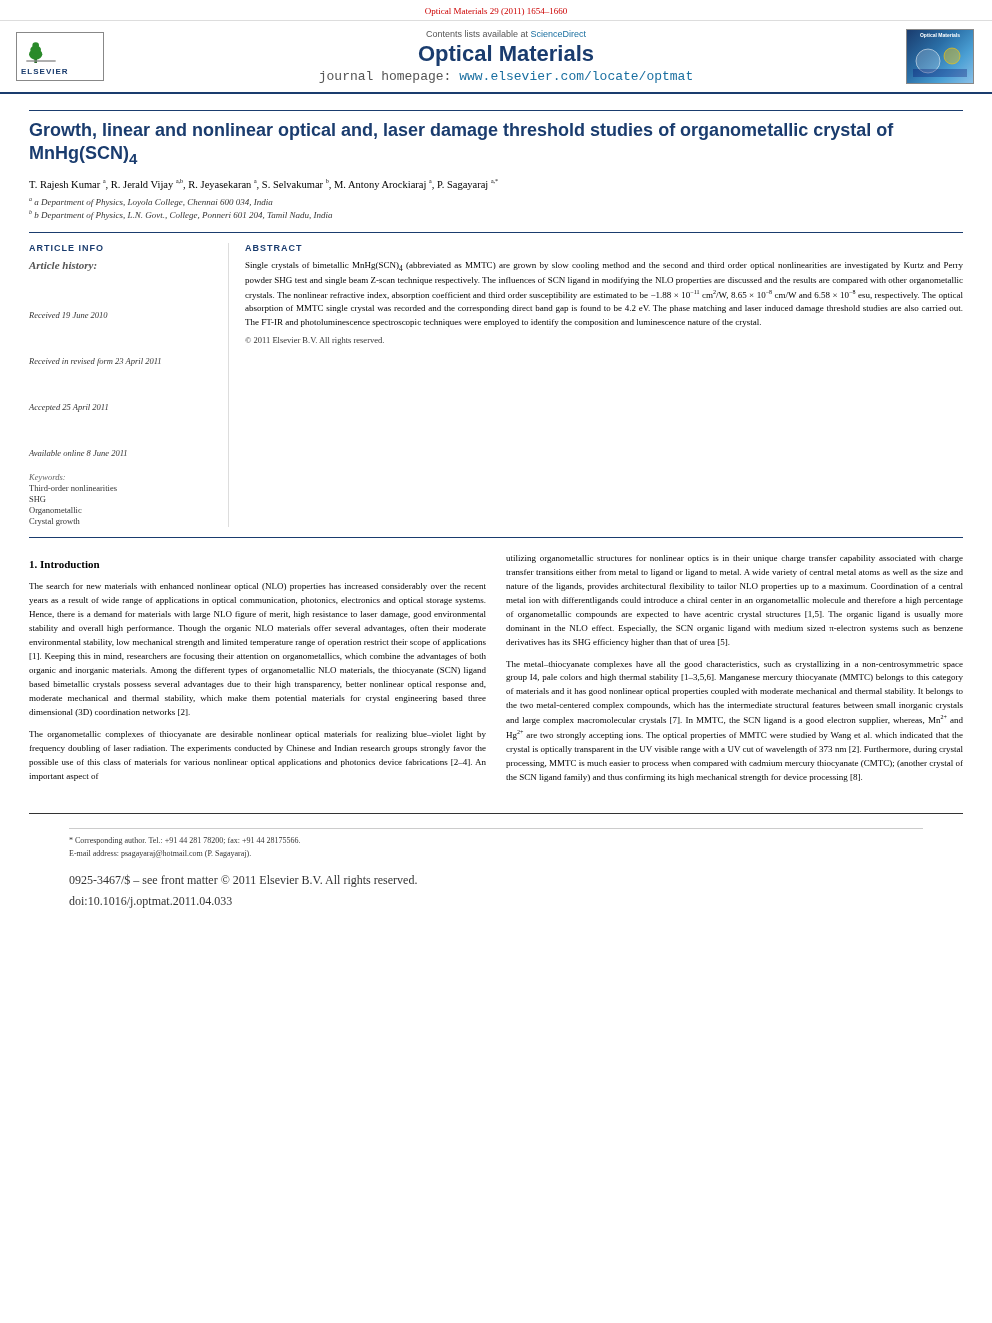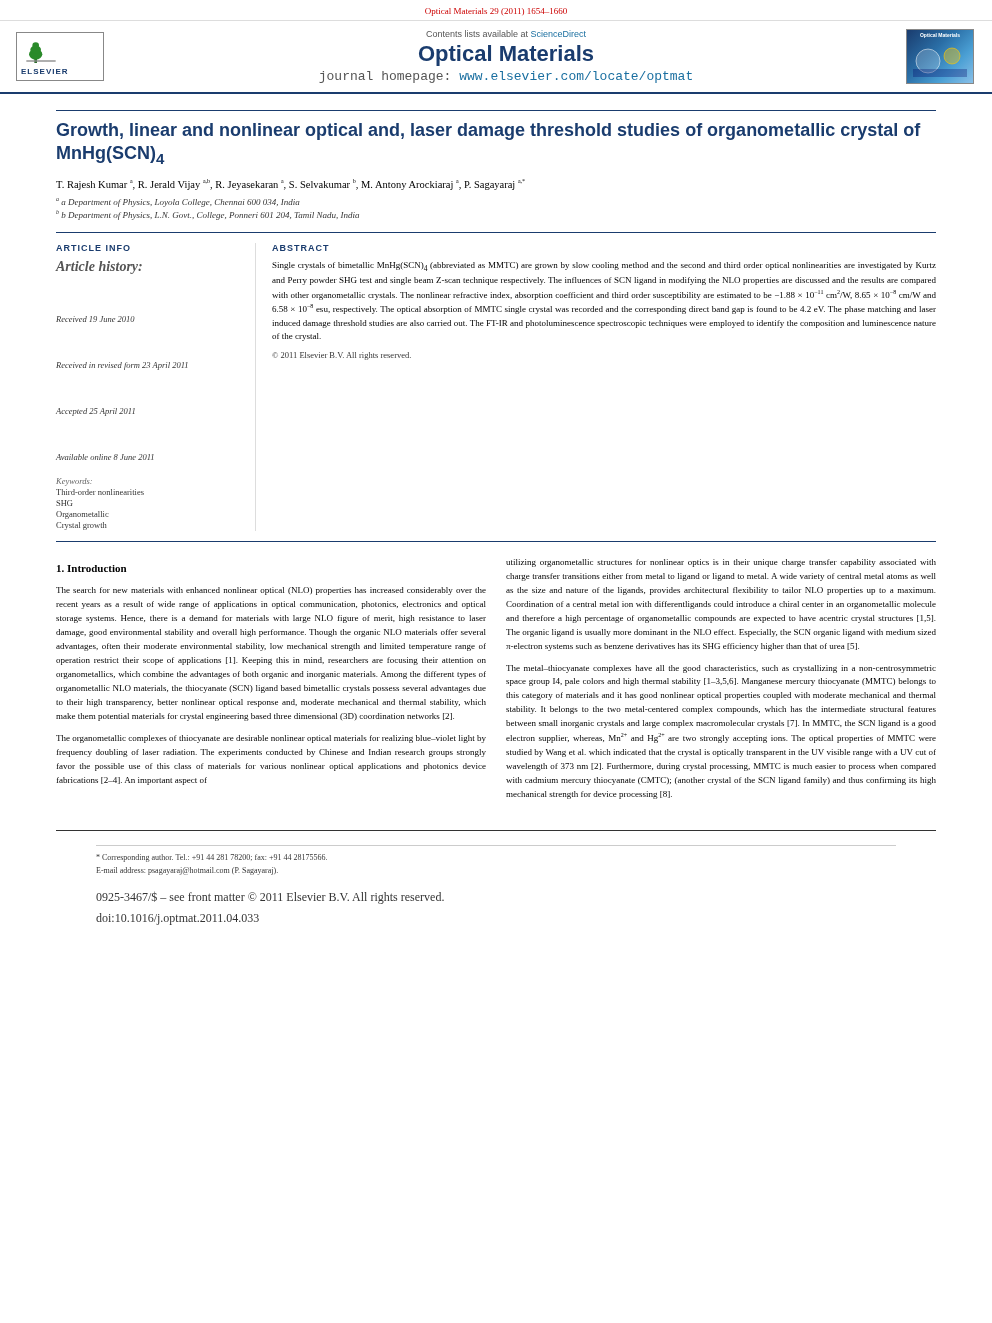--- a/index.html
+++ b/index.html
@@ -99,21 +99,21 @@
       flex-direction: column;
       align-items: center;
       justify-content: flex-end;
       padding: 2px;
       position: relative;
       overflow: hidden;
     }
 
     
     .article-content {
-      padding: 16px 56px;
+      padding: 16px 29px;
     }
 
     .article-title {
       font-size: 18px;
       font-weight: bold;
       color: #1a3c6e;
       margin-bottom: 10px;
       line-height: 1.3;
       font-family: Arial, sans-serif;
     }
@@ -283,21 +283,21 @@
       height: 1px;
       background: #ccc;
       margin: 6px 0;
     }
 
     .elsevier-tree {
       width: 40px;
       height: 28px;
     }
     .article-history-title {
-      font-size: 14px;
+      font-size: 11px;
       font-style: italic;
       color: #555;
       font-weight: bold;
     }
 
   </style>
 </head>
 <body>
 
 <div class="page-container">

